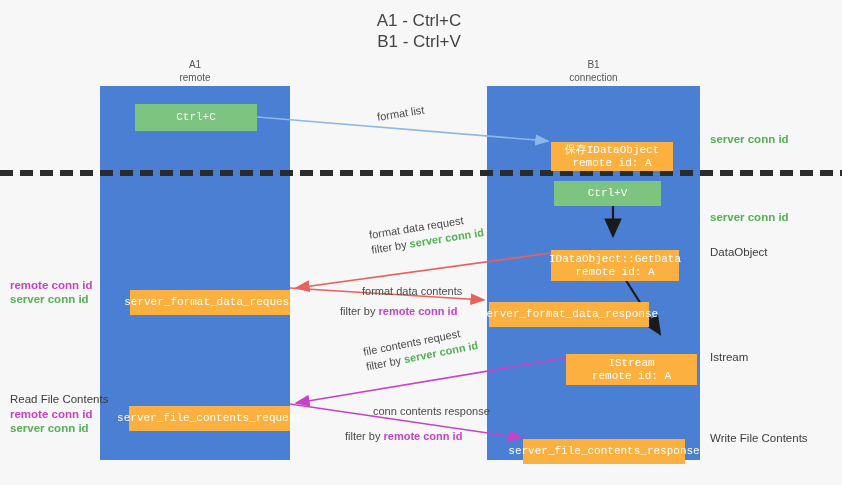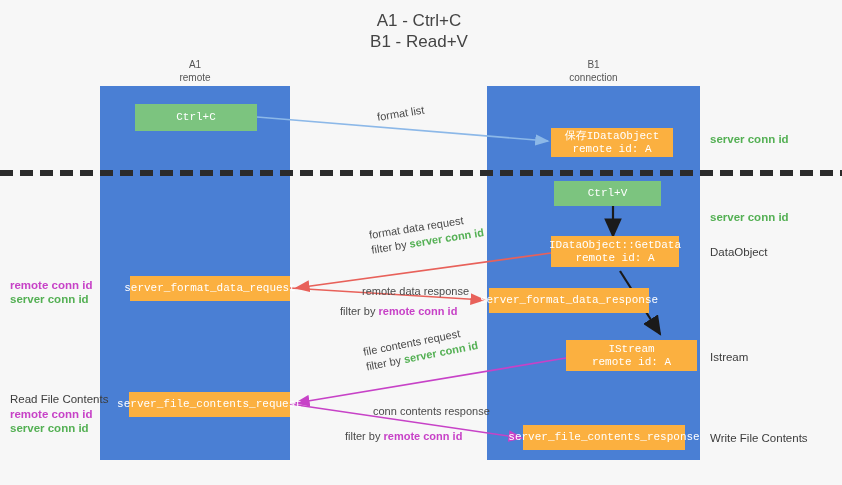--- a/index.html
+++ b/index.html
@@ -35,21 +35,21 @@
   
   .node{
     box-sizing:border-box;display:flex;flex-direction:column;
     align-items:center;justify-content:center;
     color:#ffffff;font-size:11px;line-height:13px;text-align:center;
     padding:3px 6px;
     font-family:Liberation Mono, monospace;
   }
   .node .l2{font-size:11px;}
   .green{background:#7cc47f;}
-  .orange{background:#fbb040;}
+  .orange{background:#fbb040;margin-top:14px;}
 
   
   .side-note{font-size:11.5px;line-height:14px;color:#3c3c3c;}
   .conn-green{color:#54b054;font-weight:bold;font-size:11.5px;line-height:14px;}
   .conn-magenta{color:#c742c7;font-weight:bold;font-size:11.5px;line-height:14px;}
   .note-plain{font-size:11.5px;line-height:15px;color:#3c3c3c;}
 
   
   .edge-label{
     font-size:11px;line-height:15px;color:#4a4a4a;white-space:nowrap;
@@ -61,21 +61,21 @@
 
   svg.arrows{position:absolute;left:0;top:0;width:842px;height:485px;overflow:visible;pointer-events:none;}
 </style>
 </head>
 <body>
 
 <div id="stage">
 
   <div id="title" class="abs">
     <div>A1 - Ctrl+C</div>
-    <div>B1 - Read+V</div>
+    <div>B1 - Ctrl+V</div>
   </div>
 
   <div class="abs lane-head" style="left:100px;top:58px;width:190px;">
     <div>A1</div>
     <div>remote</div>
   </div>
   <div class="abs lane-head" style="left:487px;top:58px;width:213px;">
     <div>B1</div>
     <div>connection</div>
   </div>
@@ -175,21 +175,21 @@
   <div class="abs edge-label rot-up" style="left:376px;top:110px;">
     <span>format list</span>
   </div>
 
   <div class="abs edge-label rot-up" style="left:368px;top:228px;">
     <div>format data request</div>
     <div><span>filter by </span><span class="hi-green">server conn id</span></div>
   </div>
 
   <div class="abs edge-label" style="left:340px;top:284px;">
-    <div style="margin-left:22px;">remote data response</div>
+    <div style="margin-left:22px;">format data contents</div>
     <div style="margin-top:5px;"><span>filter by </span><span class="hi-magenta">remote conn id</span></div>
   </div>
 
   <div class="abs edge-label rot-up2" style="left:362px;top:345px;">
     <div>file contents request</div>
     <div><span>filter by </span><span class="hi-green">server conn id</span></div>
   </div>
 
   <div class="abs edge-label" style="left:345px;top:404px;">
     <div style="margin-left:28px;">conn contents response</div>

